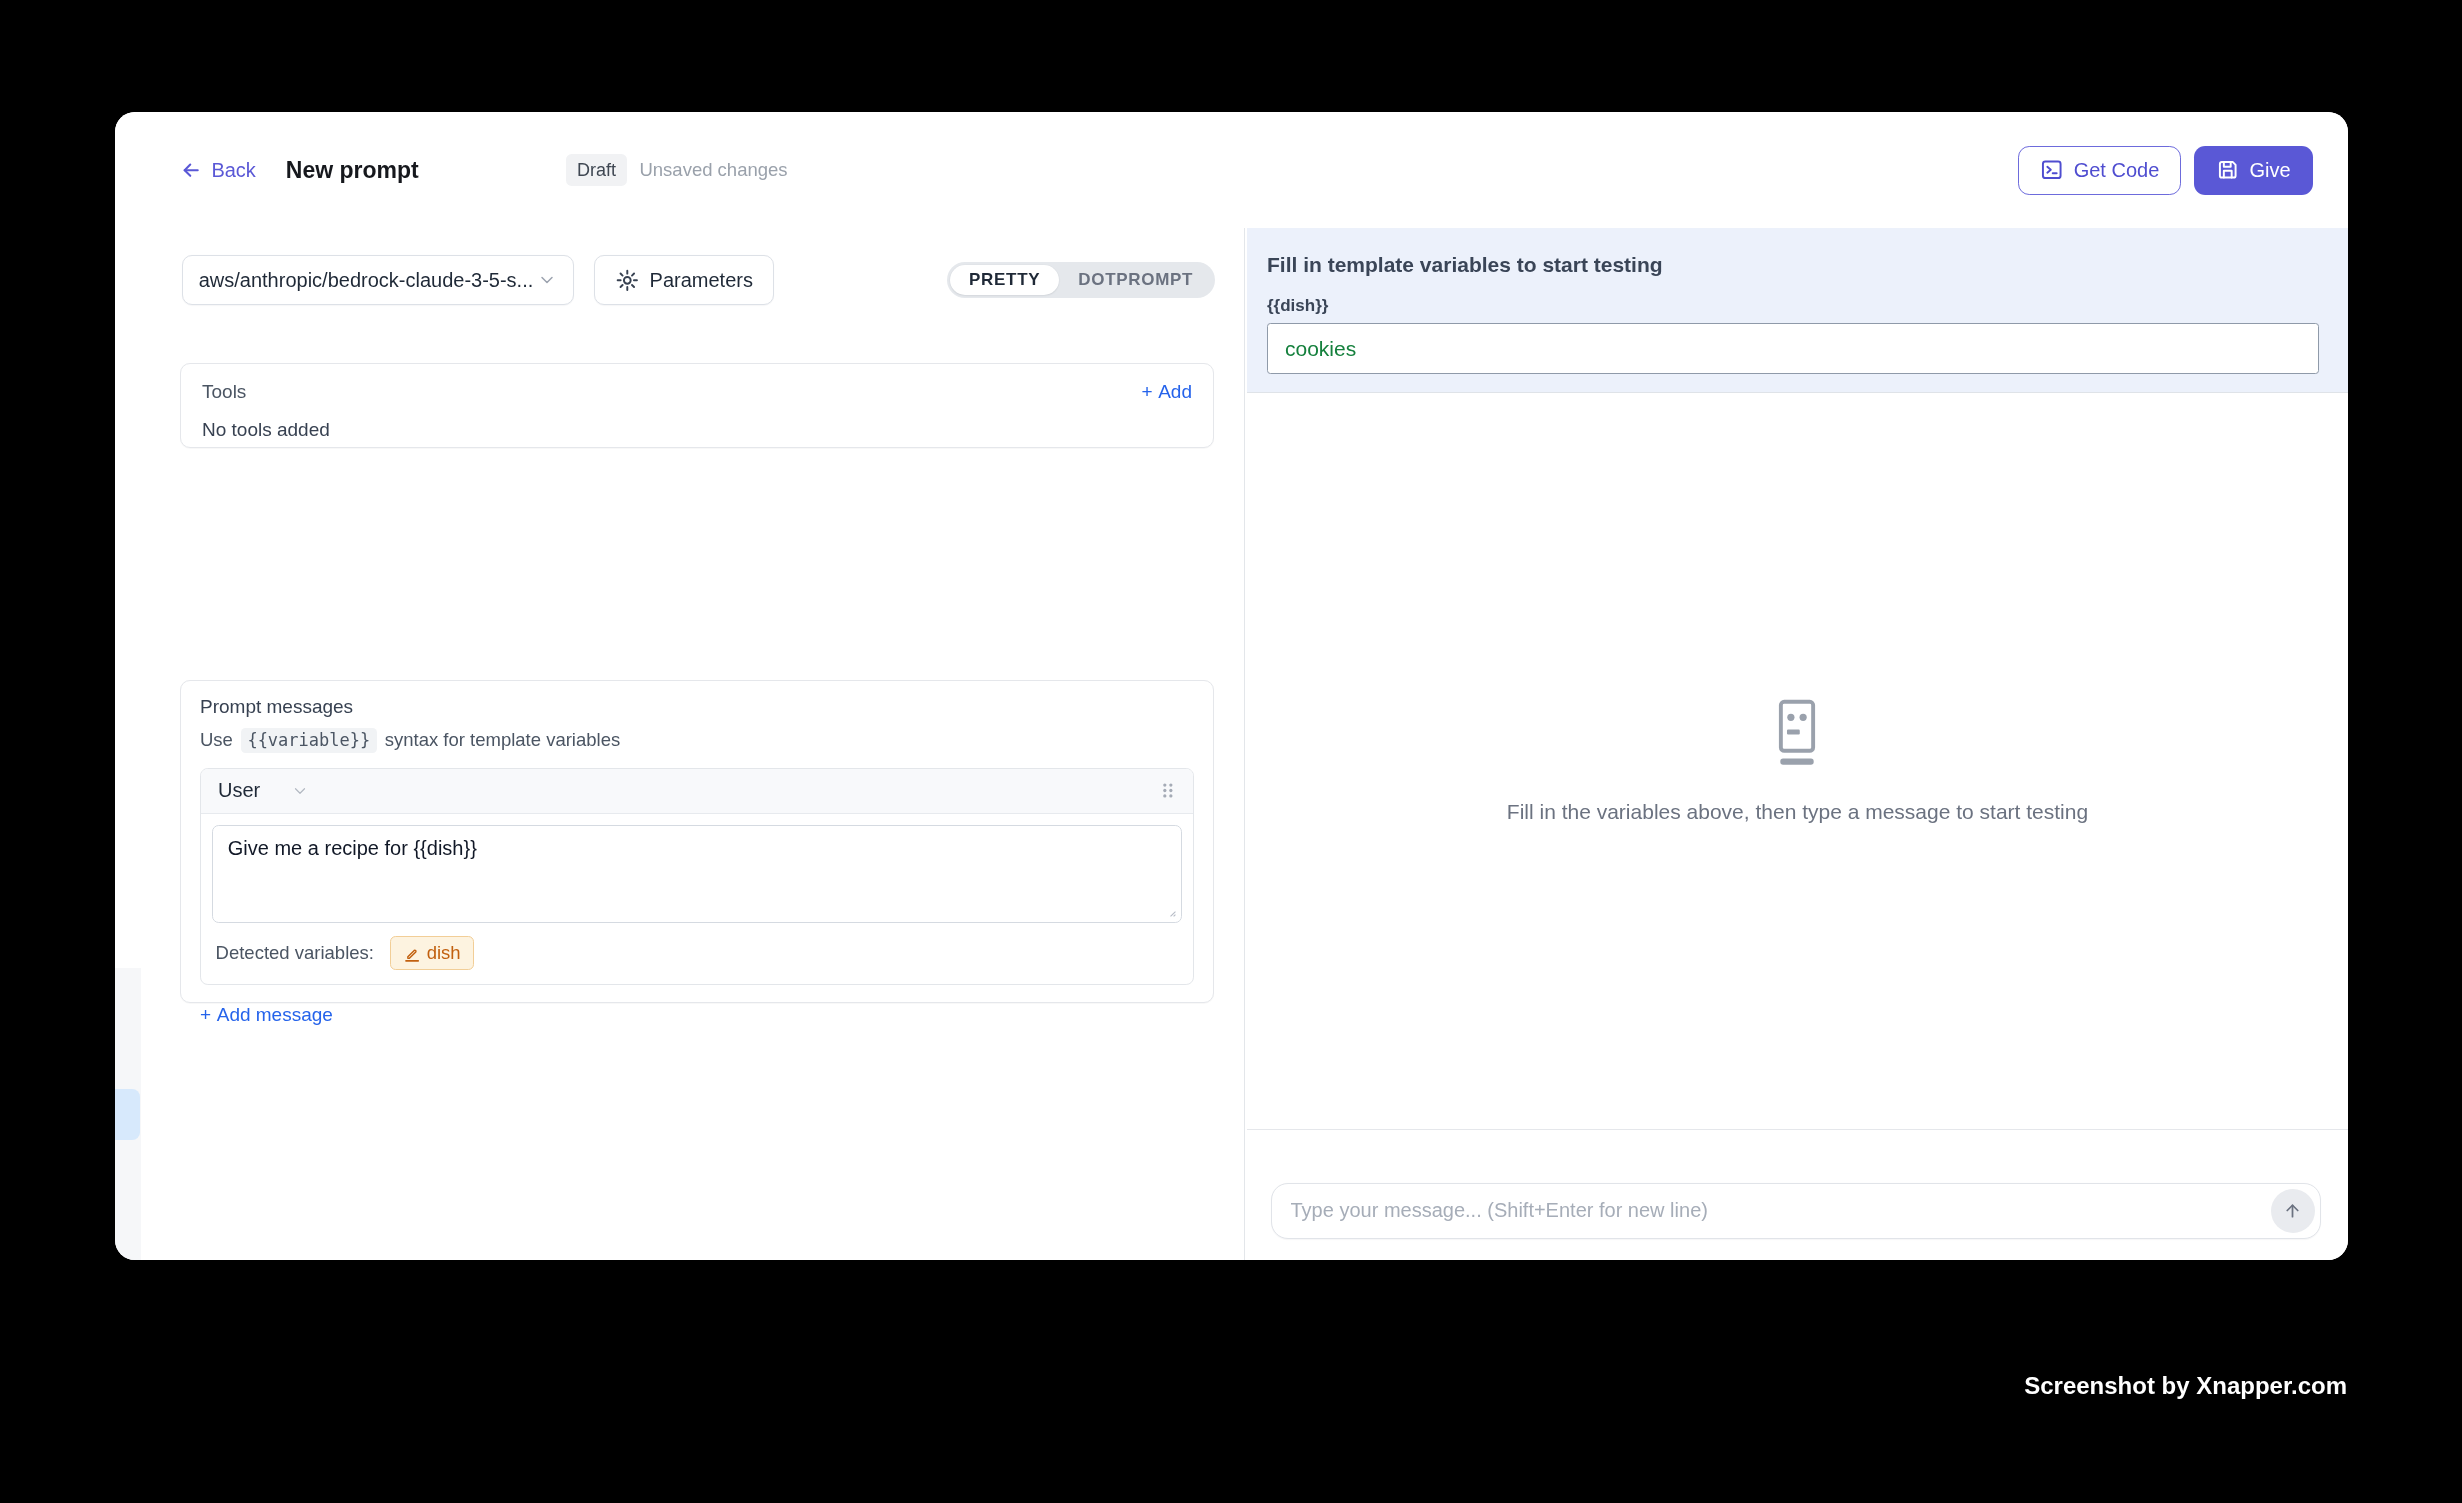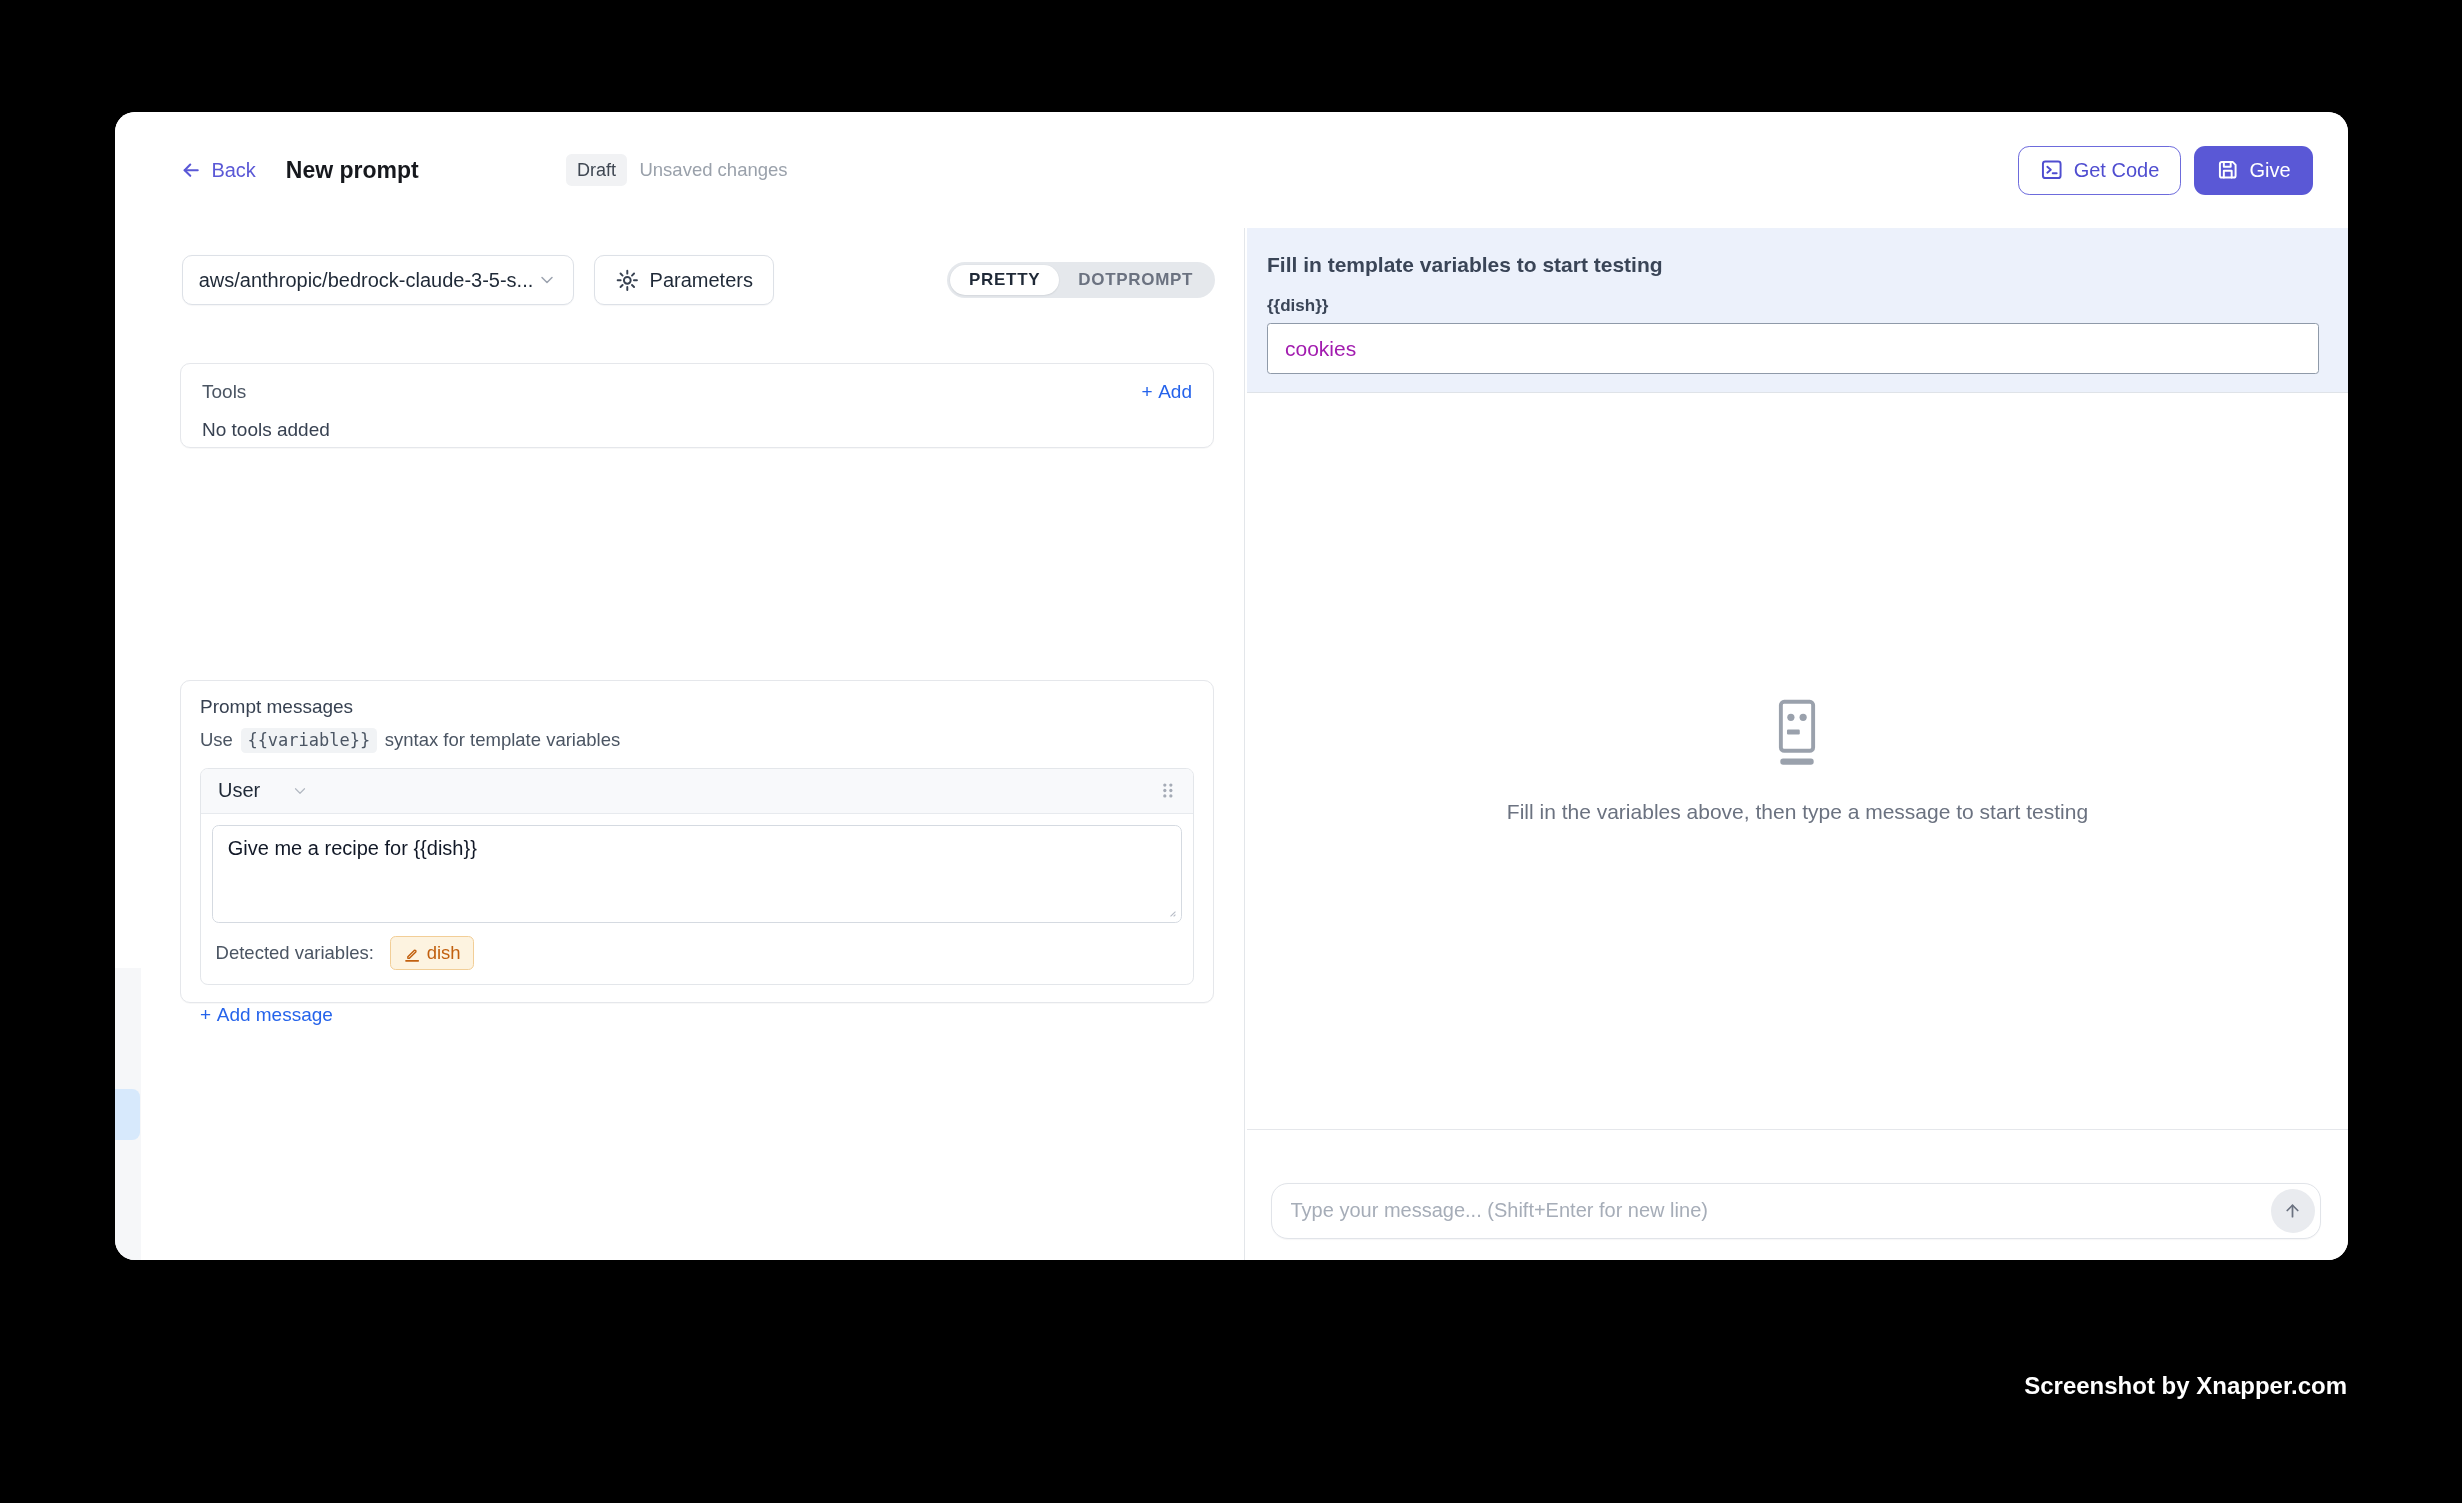--- a/index.html
+++ b/index.html
@@ -59,21 +59,21 @@
   .detected-row { margin-top: 13.4px; display: flex; align-items: center; gap: 15.7px; padding-left: 3.4px; }
   .detected-label { font-size: 18.5px; color: #4b5563; }
   .var-chip { display: inline-flex; align-items: center; gap: 6.7px; background: #fdf3e0; border: 1.1px solid #f2ce97; border-radius: 5.6px; padding: 5px 12.3px; cursor: pointer; }
   .var-chip .txt { font-size: 18.5px; font-weight: 500; color: #c2600f; }
   .add-message { margin-top: 19px; }
 
   
   .blue-section { height: 165px; background: #ecf1fb; border-bottom: 1.1px solid #dfe3e8; padding: 24.6px 28px 0 20px; }
   .blue-title { font-size: 21px; font-weight: 700; color: #3a4557; }
   .var-label { margin-top: 19px; font-size: 17px; font-weight: 700; color: #3a4557; }
-  .var-input { margin-top: 7.8px; width: 1052px; max-width: 100%; height: 51px; border: 1.1px solid #8f9aa9; border-radius: 3.4px; background: #fff; font-family: "Liberation Sans", sans-serif; font-size: 21px; color: #a21caf; padding: 6px 17px; outline: none; display: block; }
+  .var-input { margin-top: 7.8px; width: 1052px; max-width: 100%; height: 51px; border: 1.1px solid #8f9aa9; border-radius: 3.4px; background: #fff; font-family: "Liberation Sans", sans-serif; font-size: 21px; color: #15803d; padding: 6px 17px; outline: none; display: block; }
 
   .chat-area { flex: 1; border-bottom: 1.1px solid #e5e7eb; display: flex; flex-direction: column; align-items: center; justify-content: center; background: #fff; }
   .empty-state { display: flex; flex-direction: column; align-items: center; }
   .empty-text { margin-top: 32px; font-size: 21px; color: #6b7280; }
 
   .composer { height: 130px; display: flex; align-items: center; padding: 0 27px 0 23.5px; background: #fff; }
   .composer-box { position: relative; flex: 1; margin-top: 31px; }
   .composer-input { width: 100%; height: 56px; border: 1.1px solid #e1e4e9; border-radius: 17px; font-family: "Liberation Sans", sans-serif; font-size: 20px; color: #111827; padding: 0 73px 0 19px; outline: none; box-shadow: 0 0.6px 1.1px rgba(16,24,40,.04); }
   .composer-input::placeholder { color: #a6adb8; }
   .send-btn { position: absolute; right: 6.2px; top: 6.2px; width: 44px; height: 44px; border-radius: 50%; background: #e9ebef; border: none; display: flex; align-items: center; justify-content: center; cursor: pointer; }

